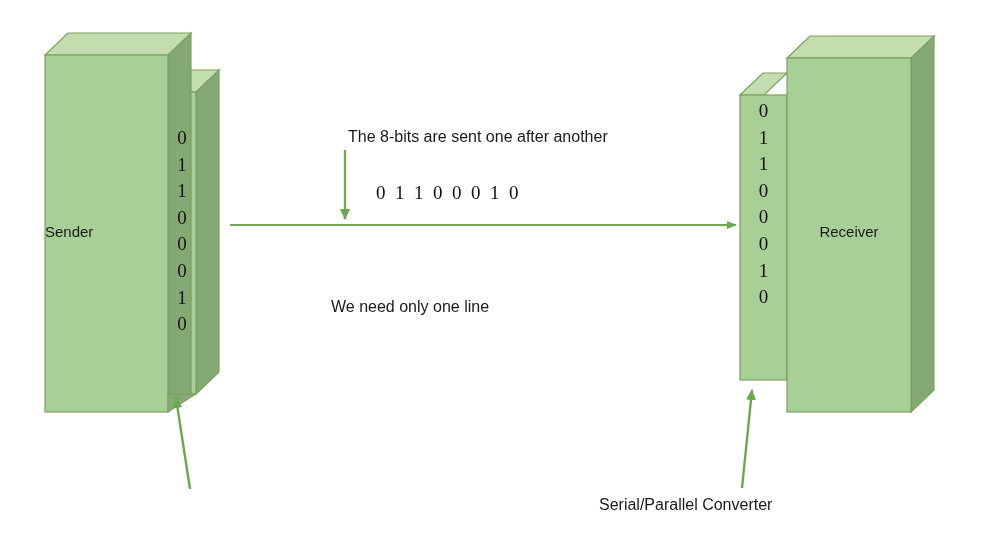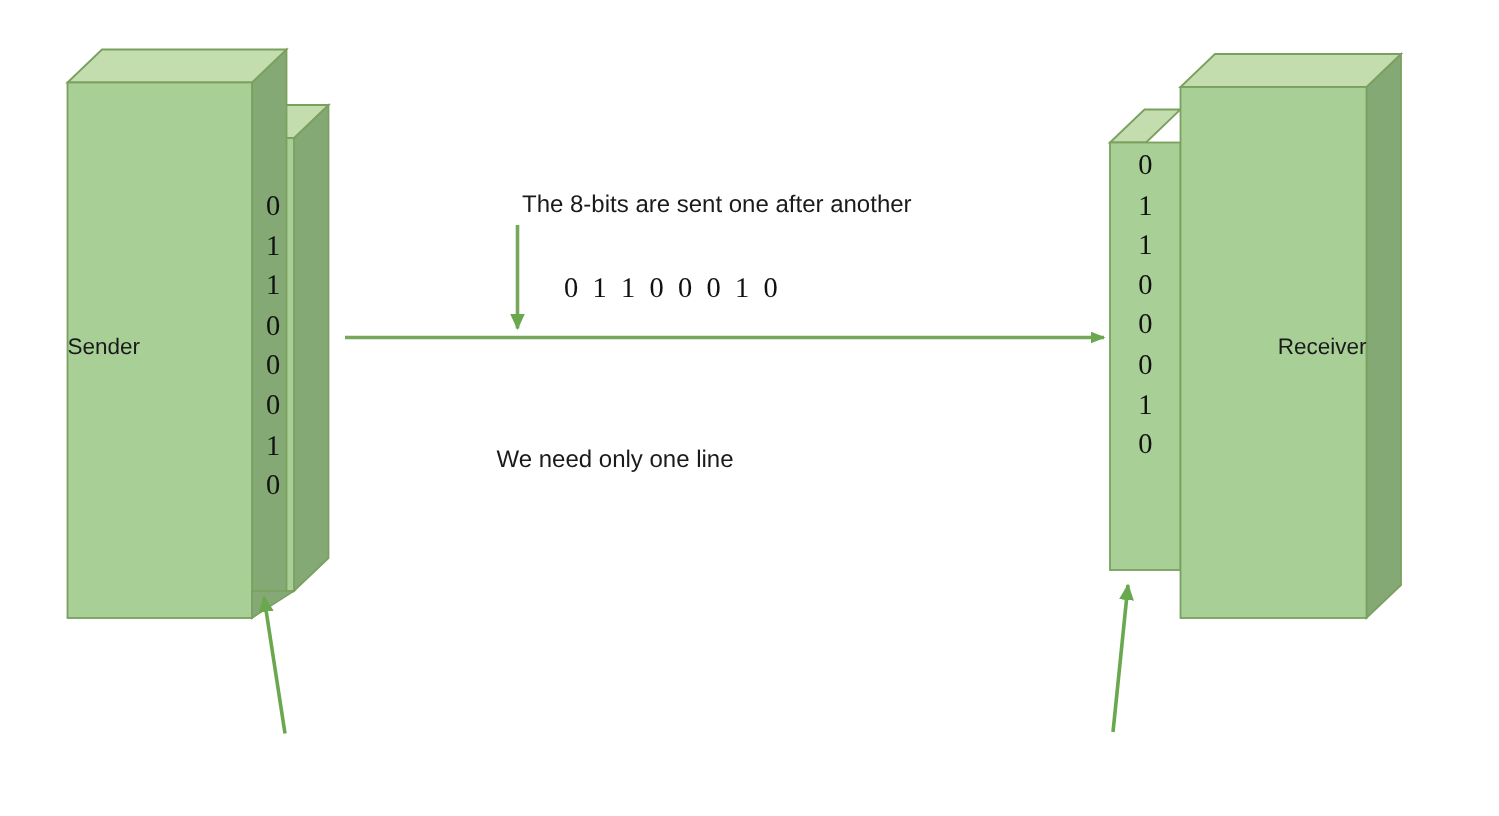--- a/index.html
+++ b/index.html
@@ -106,32 +106,33 @@
 
   <div class="bitcol" style="left:168px; top:125px; width:28px;">0
 1
 1
 0
 0
 0
 1
 0</div>
 
-  <div class="lbl lbl-box" style="left:787px; top:223px; width:124px; text-align:right;">Receiver</div>
+  <div class="lbl lbl-box" style="left:787px; top:223px; width:124px; text-align:center;">Receiver</div>
 
   <div class="bitcol" style="left:740px; top:98px; width:47px;">0
 1
 1
 0
 0
 0
 1
 0</div>
 
   <div class="lbl lbl-note" style="left:348px; top:128px;">The 8-bits are sent one after another</div>
 
   <div class="bitstream" style="left:376px; top:182px;">0  1  1  0  0  0  1  0</div>
 
   <div class="lbl lbl-note" style="left:331px; top:298px;">We need only one line</div>
 
 
+  <div class="lbl lbl-caption" style="left:599px; top:496px;">Serial/Parallel Converter</div>
 
 </div>
 
 </body></html>

